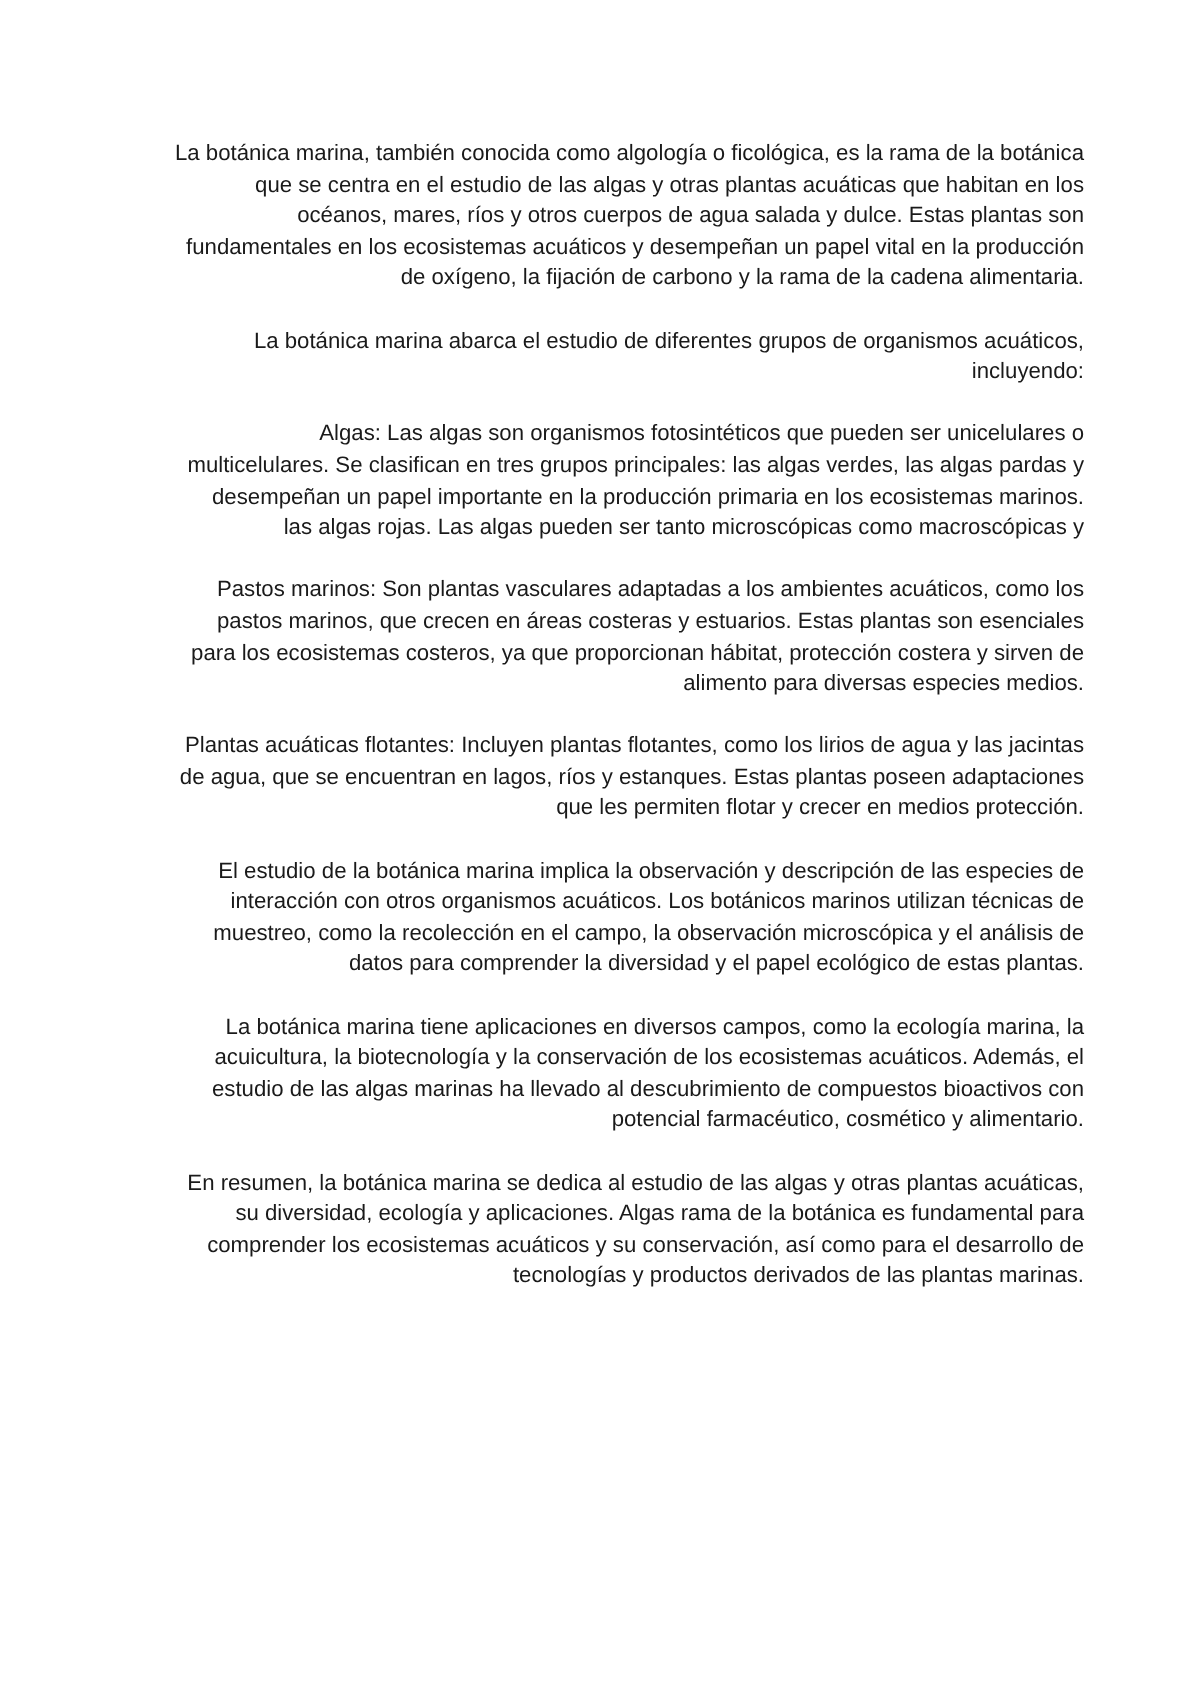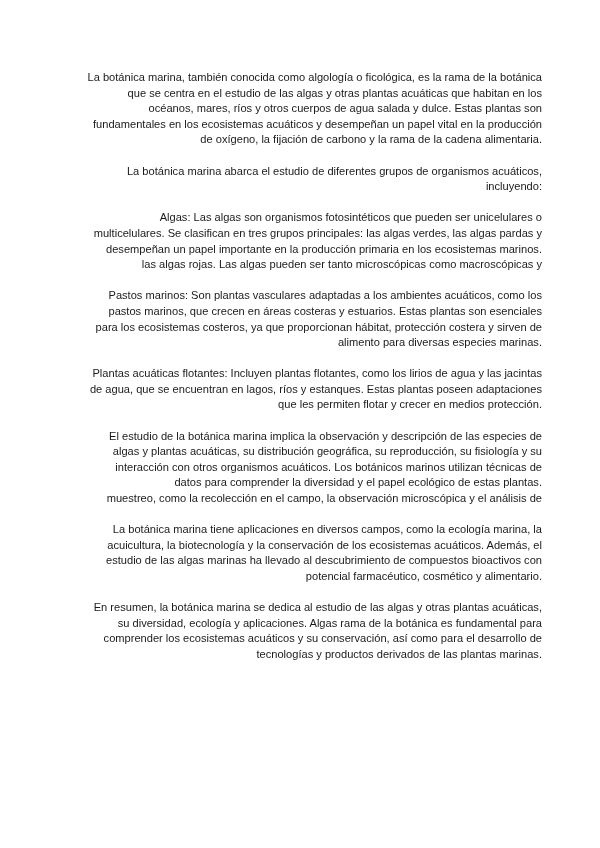--- a/index.html
+++ b/index.html
@@ -35,33 +35,32 @@
   <p class="para">
     <span class="line">Algas: Las algas son organismos fotosintéticos que pueden ser unicelulares o</span>
     <span class="line">multicelulares. Se clasifican en tres grupos principales: las algas verdes, las algas pardas y</span>
     <span class="line">desempeñan un papel importante en la producción primaria en los ecosistemas marinos.</span>
     <span class="line">las algas rojas. Las algas pueden ser tanto microscópicas como macroscópicas y</span>
   </p>
   <p class="para">
     <span class="line">Pastos marinos: Son plantas vasculares adaptadas a los ambientes acuáticos, como los</span>
     <span class="line">pastos marinos, que crecen en áreas costeras y estuarios. Estas plantas son esenciales</span>
     <span class="line">para los ecosistemas costeros, ya que proporcionan hábitat, protección costera y sirven de</span>
-    <span class="line">alimento para diversas especies marinas.</span>
+    <span class="line">alimento para diversas especies medios.</span>
   </p>
   <p class="para">
     <span class="line">Plantas acuáticas flotantes: Incluyen plantas flotantes, como los lirios de agua y las jacintas</span>
     <span class="line">de agua, que se encuentran en lagos, ríos y estanques. Estas plantas poseen adaptaciones</span>
     <span class="line">que les permiten flotar y crecer en medios protección.</span>
   </p>
   <p class="para">
     <span class="line">El estudio de la botánica marina implica la observación y descripción de las especies de</span>
-    <span class="line">algas y plantas acuáticas, su distribución geográfica, su reproducción, su fisiología y su</span>
     <span class="line">interacción con otros organismos acuáticos. Los botánicos marinos utilizan técnicas de</span>
+    <span class="line">muestreo, como la recolección en el campo, la observación microscópica y el análisis de</span>
     <span class="line">datos para comprender la diversidad y el papel ecológico de estas plantas.</span>
-    <span class="line">muestreo, como la recolección en el campo, la observación microscópica y el análisis de</span>
   </p>
   <p class="para">
     <span class="line">La botánica marina tiene aplicaciones en diversos campos, como la ecología marina, la</span>
     <span class="line">acuicultura, la biotecnología y la conservación de los ecosistemas acuáticos. Además, el</span>
     <span class="line">estudio de las algas marinas ha llevado al descubrimiento de compuestos bioactivos con</span>
     <span class="line">potencial farmacéutico, cosmético y alimentario.</span>
   </p>
   <p class="para">
     <span class="line">En resumen, la botánica marina se dedica al estudio de las algas y otras plantas acuáticas,</span>
     <span class="line">su diversidad, ecología y aplicaciones. Algas rama de la botánica es fundamental para</span>

